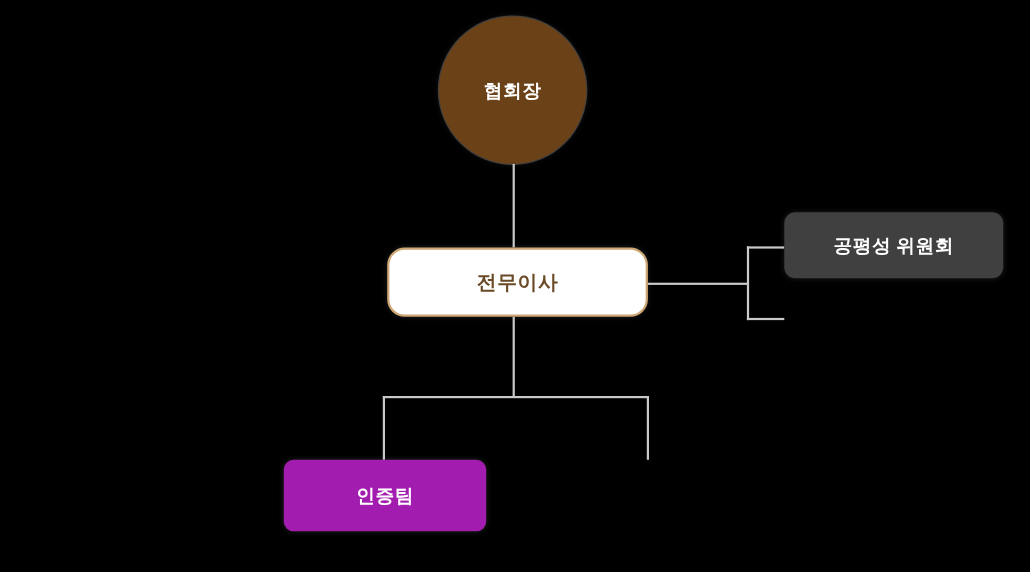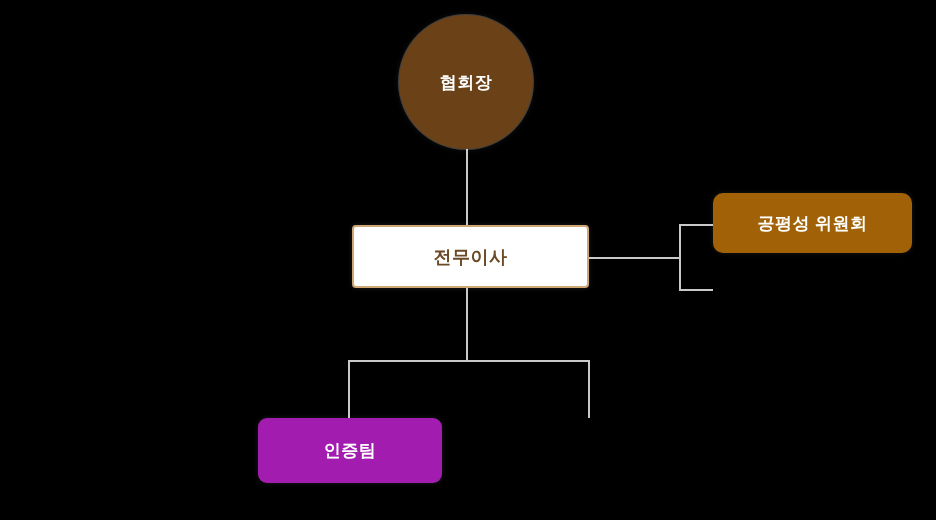--- a/index.html
+++ b/index.html
@@ -36,32 +36,32 @@
     letter-spacing: 0.5px;
     box-shadow: 0 0 0 1px rgba(255,255,255,0.22), 0 0 6px rgba(255,255,255,0.10);
   }
   .exec-node {
     left: 352px;
     top: 225px;
     width: 237px;
     height: 63px;
     background: #ffffff;
     border: 2px solid #cfa775;
-    border-radius: 4px;
+    border-radius: 16px;
     color: #6b4a26;
     font-size: 18px;
     font-weight: bold;
     letter-spacing: 0.5px;
     box-shadow: 0 0 5px rgba(255,255,255,0.12);
   }
   .committee-node {
     left: 713px;
     width: 199px;
     height: 60px;
-    background: #a16207;
+    background: #404040;
     border-radius: 10px;
     color: #ffffff;
     font-size: 17px;
     font-weight: bold;
     letter-spacing: 0.5px;
     box-shadow: 0 0 5px rgba(255,255,255,0.10);
   }
   .committee-1 { top: 193px; }
   .committee-2 { top: 261px; }
   .team-node {
@@ -85,21 +85,21 @@
   
   .edge-root-exec      { left: 466px; top: 149px; width: 2px;  height: 76px; }
   .edge-exec-right     { left: 589px; top: 257px; width: 91px; height: 2px; }
   .edge-bracket-v      { left: 679px; top: 224px; width: 2px;  height: 67px; }
   .edge-branch-top     { left: 679px; top: 224px; width: 34px; height: 2px; }
   .edge-branch-bottom  { left: 679px; top: 289px; width: 34px; height: 2px; }
   .edge-exec-down      { left: 466px; top: 288px; width: 2px;  height: 72px; }
   .edge-teams-h        { left: 348px; top: 360px; width: 242px;height: 2px; }
   .edge-team-left-v    { left: 348px; top: 360px; width: 2px;  height: 58px; }
   .edge-team-right-v   { left: 588px; top: 360px; width: 2px;  height: 58px; }
-  .node-label { display: inline-block; }
+  .node-label { display: inline-block; font-family: Liberation Serif, serif; }
 </style>
 </head>
 <body>
 
 <div class="stage">
 
   <div class="line edge-root-exec"></div>
   <div class="line edge-exec-right"></div>
   <div class="line edge-bracket-v"></div>
   <div class="line edge-branch-top"></div>

